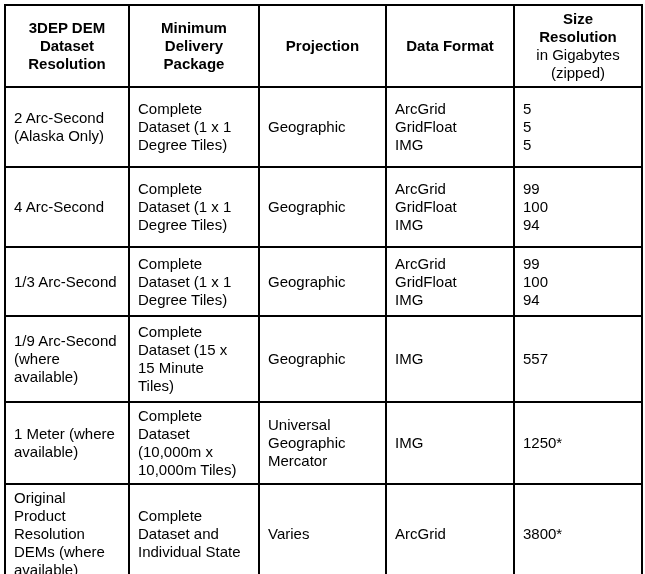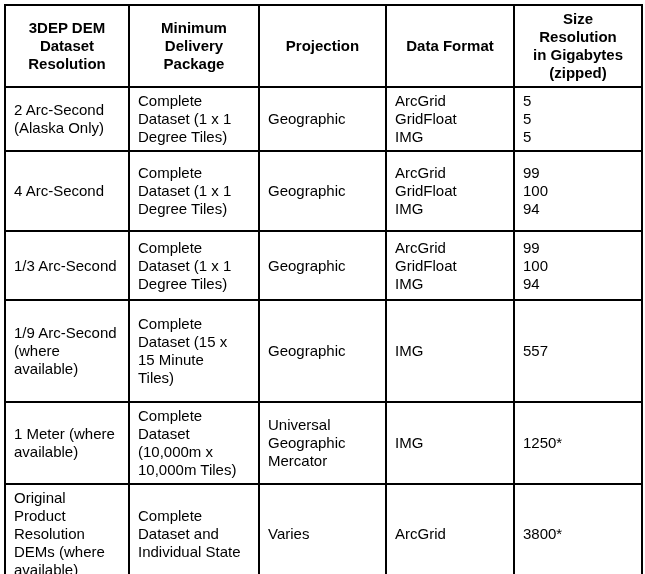--- a/index.html
+++ b/index.html
@@ -44,27 +44,27 @@
     text-align: left;
     vertical-align: middle;
   }
   .pre { white-space: pre-line; }
   .col-resolution { width: 124px; }
   .col-package    { width: 130px; }
   .col-projection { width: 127px; }
   .col-format     { width: 128px; }
   .col-size       { width: 128px; }
   thead tr { height: 72px; }
-  tbody tr:nth-child(1) { height: 64px; }
+  tbody tr:nth-child(1) { height: 80px; }
   tbody tr:nth-child(2) { height: 80px; }
   tbody tr:nth-child(3) { height: 69px; }
-  tbody tr:nth-child(4) { height: 102px; margin-top: 35px; }
+  tbody tr:nth-child(4) { height: 86px; margin-top: 35px; }
   tbody tr:nth-child(5) { height: 75px; }
   tbody tr:nth-child(6) { height: 88px; }
-  .size-header-sub { font-weight: bold; }
+  .size-header-sub { font-weight: normal; }
 </style>
 </head>
 <body>
 
 <div class="page">
   <table class="data-table">
     <colgroup>
       <col class="col-resolution">
       <col class="col-package">
       <col class="col-projection">

